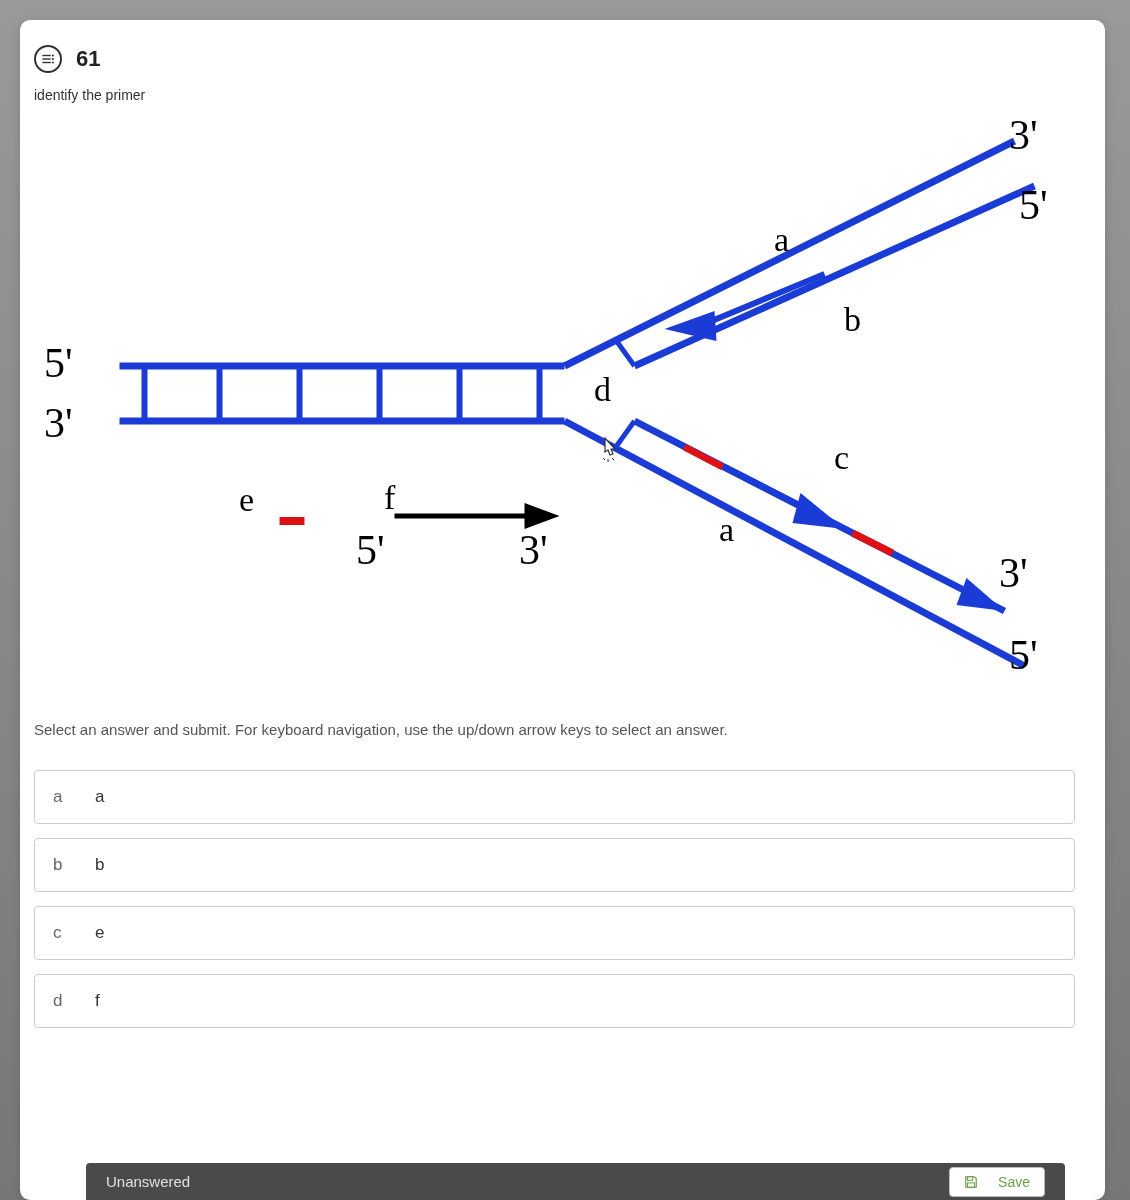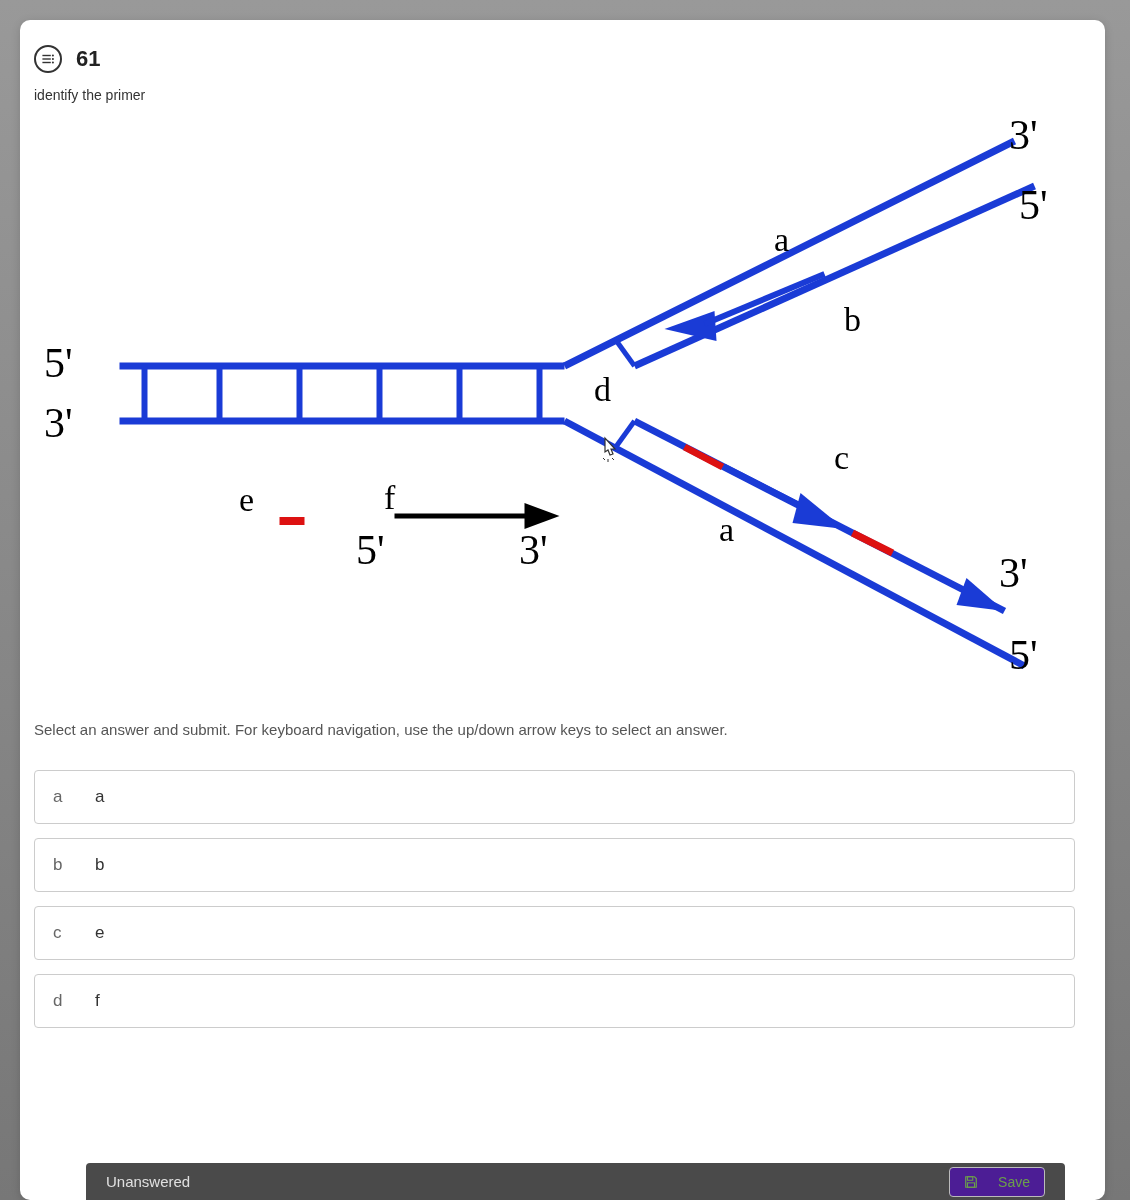--- a/index.html
+++ b/index.html
@@ -122,21 +122,21 @@
       justify-content: space-between;
       padding: 0 20px;
       border-radius: 4px 4px 0 0;
       margin-left: 36px;
     }
     .status-text {
       color: #e0e0e0;
       font-size: 15px;
     }
     .save-btn {
-      background: #4c1d95;
+      background: #ffffff;
       border: 1px solid #bbb;
       border-radius: 4px;
       padding: 6px 14px;
       display: flex;
       align-items: center;
       gap: 20px;
       cursor: pointer;
       font-size: 14px;
       color: #6ba04a;
     }

